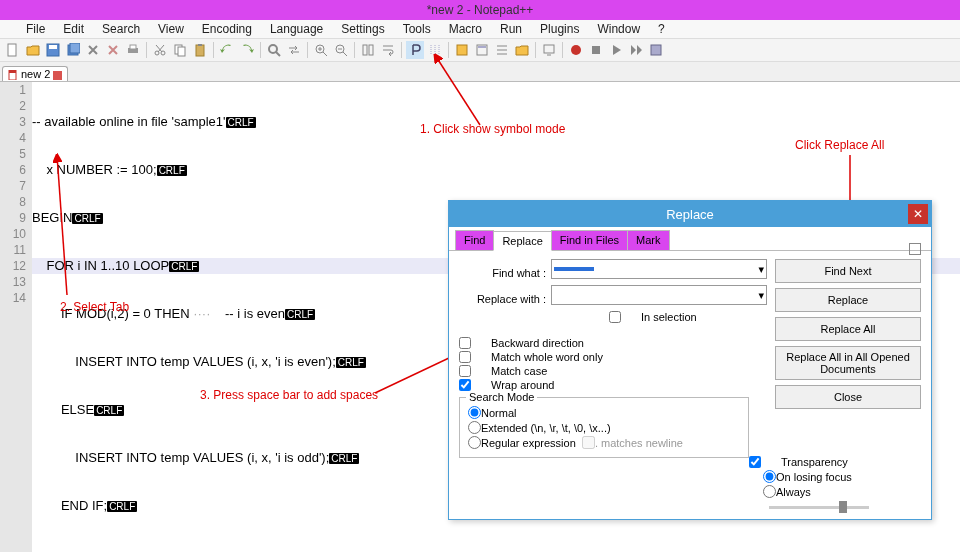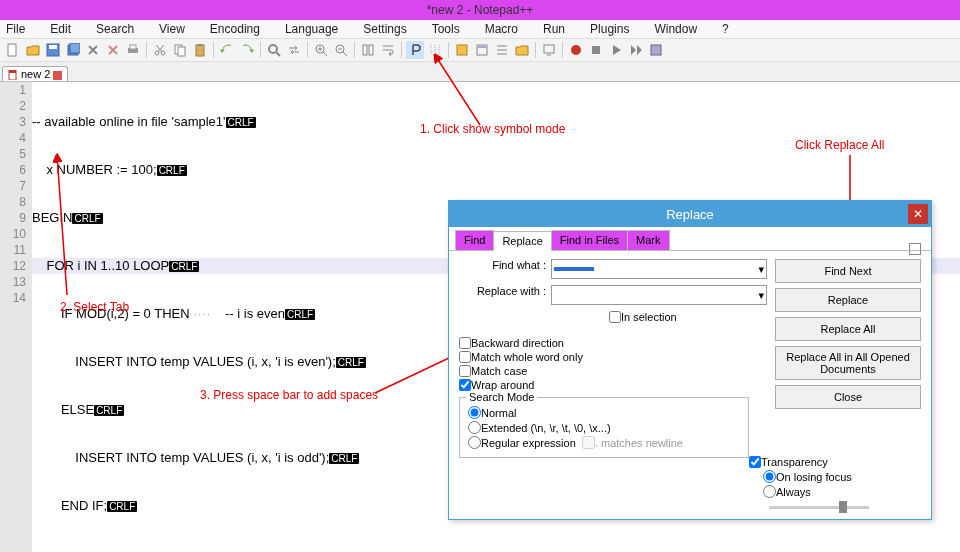--- a/index.html
+++ b/index.html
@@ -1,20 +1,20 @@
 <!DOCTYPE html>
 <html><head>
 <meta charset="utf-8">
 <style>
 * { margin: 0; padding: 0; box-sizing: border-box; font-family: "Segoe UI", Tahoma, sans-serif; }
 body { width: 960px; height: 552px; background: #fff; position: relative; overflow: hidden; font-size: 12px; }
 
 .titlebar { height: 20px; background: #d946ef; display: flex; align-items: center; justify-content: center; font-size: 12px; color: #333; }
 
-.menubar { height: 18px; background: #f8f8f8; display: flex; align-items: center; padding: 0 0; gap: 13px; }
+.menubar { height: 18px; background: #f8f8f8; display: flex; align-items: center; padding: 0 20px; gap: 6px; }
 .menubar span { padding: 1px 6px; cursor: default; font-size: 12px; color: #222; }
 
 .toolbar { height: 24px; background: #f4f4f4; border-top: 1px solid #ddd; border-bottom: 1px solid #ddd; display: flex; align-items: center; padding: 0 4px; gap: 2px; }
 .toolbar .btn { width: 18px; height: 18px; display: inline-flex; align-items: center; justify-content: center; cursor: pointer; }
 .toolbar .sep { width: 1px; height: 16px; background: #ccc; margin: 0 2px; }
 .toolbar svg { width: 14px; height: 14px; }
 
 .tabstrip { height: 20px; background: #f0f0f0; border-bottom: 1px solid #bbb; display: flex; align-items: flex-end; padding-left: 2px; }
 .tab { background: #fff; border: 1px solid #aaa; border-bottom: none; padding: 1px 5px; margin-right: 2px; font-size: 11px; display: flex; align-items: flex-end; gap: 3px; border-radius: 3px 3px 0 0; cursor: pointer; }
 .tab .xicon { width: 9px; height: 9px; background: #d9534f; display: inline-block; position: relative; }
@@ -39,26 +39,26 @@
 .dlg-close { position: absolute; right: 3px; top: 3px; width: 20px; height: 20px; background: #c8332c; color: #fff; display: flex; align-items: center; justify-content: center; cursor: pointer; font-size: 12px; }
 .dlg-tabs { display: flex; border-bottom: 1px solid #bbb; padding: 3px 6px 0; gap: 0; font-size: 11px; }
 .dlg-tab { padding: 3px 8px; border: 1px solid #bbb; border-bottom: none; background: #d946ef; margin-right: -1px; cursor: pointer; }
 .dlg-tab.active { background: #fff; border-bottom: 1px solid #fff; position: relative; top: 1px; }
 
 .dlg-body { padding: 8px 10px; display: flex; gap: 8px; }
 .dlg-left { flex: 1; }
 .dlg-right { width: 146px; display: flex; flex-direction: column; gap: 5px; }
 .dlg-right button { height: 24px; font-size: 11px; background: #f0f0f0; border: 1px solid #aaa; cursor: pointer; }
 
-.field-row { display: flex; align-items: flex-start; margin-bottom: 6px; }
+.field-row { display: flex; align-items: flex-end; margin-bottom: 6px; }
 .field-row label { width: 92px; text-align: right; padding-right: 5px; font-size: 11px; }
 .field-row select, .field-row .combo { flex: 1; height: 20px; border: 1px solid #999; font-size: 11px; }
 .combo-hl { background: #2a6fd8; color: #fff; padding: 2px 4px; display: inline-block; min-width: 40px; }
 
-.check-row { display: flex; align-items: center; gap: 0; font-size: 11px; margin: 2px 0; }
+.check-row { display: flex; align-items: center; gap: 20px; font-size: 11px; margin: 2px 0; }
 .check-row input { width: 12px; height: 12px; }
 
 .group { border: 1px solid #bbb; padding: 6px 8px; margin-top: 6px; position: relative; }
 .group .legend { position: absolute; top: -7px; left: 6px; background: #fff; padding: 0 3px; font-size: 11px; }
 .radio-row { display: flex; align-items: center; font-size: 11px; margin: 2px 0; }
 
 .transp { position: absolute; left: 300px; bottom: 10px; width: 170px; }
 .slider { width: 100px; height: 3px; background: #ccc; position: relative; margin-top: 8px; margin-left: 20px; }
 .slider .thumb { position: absolute; width: 8px; height: 12px; background: #888; top: -5px; left: 70px; }
 

